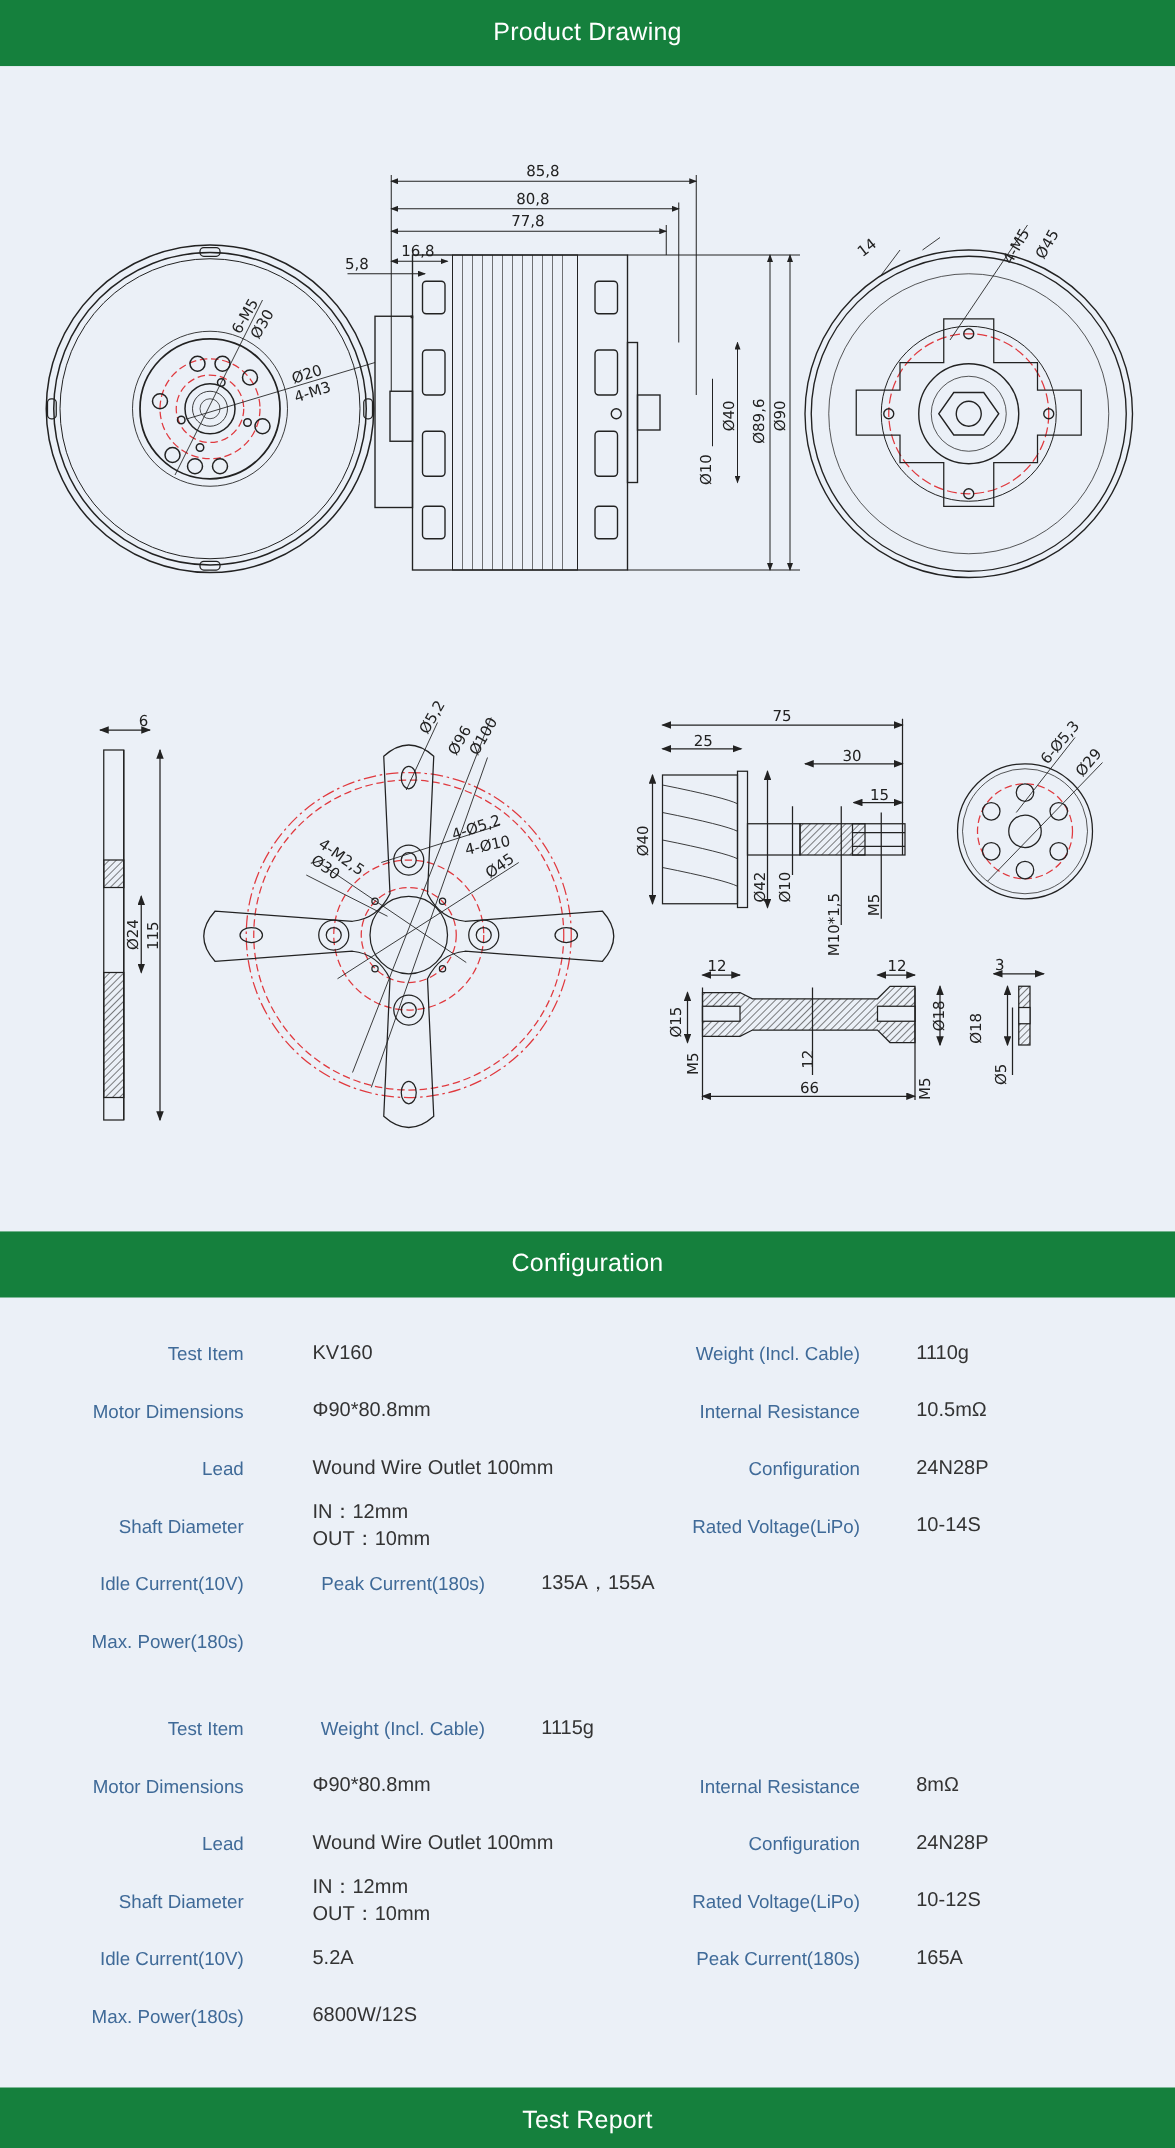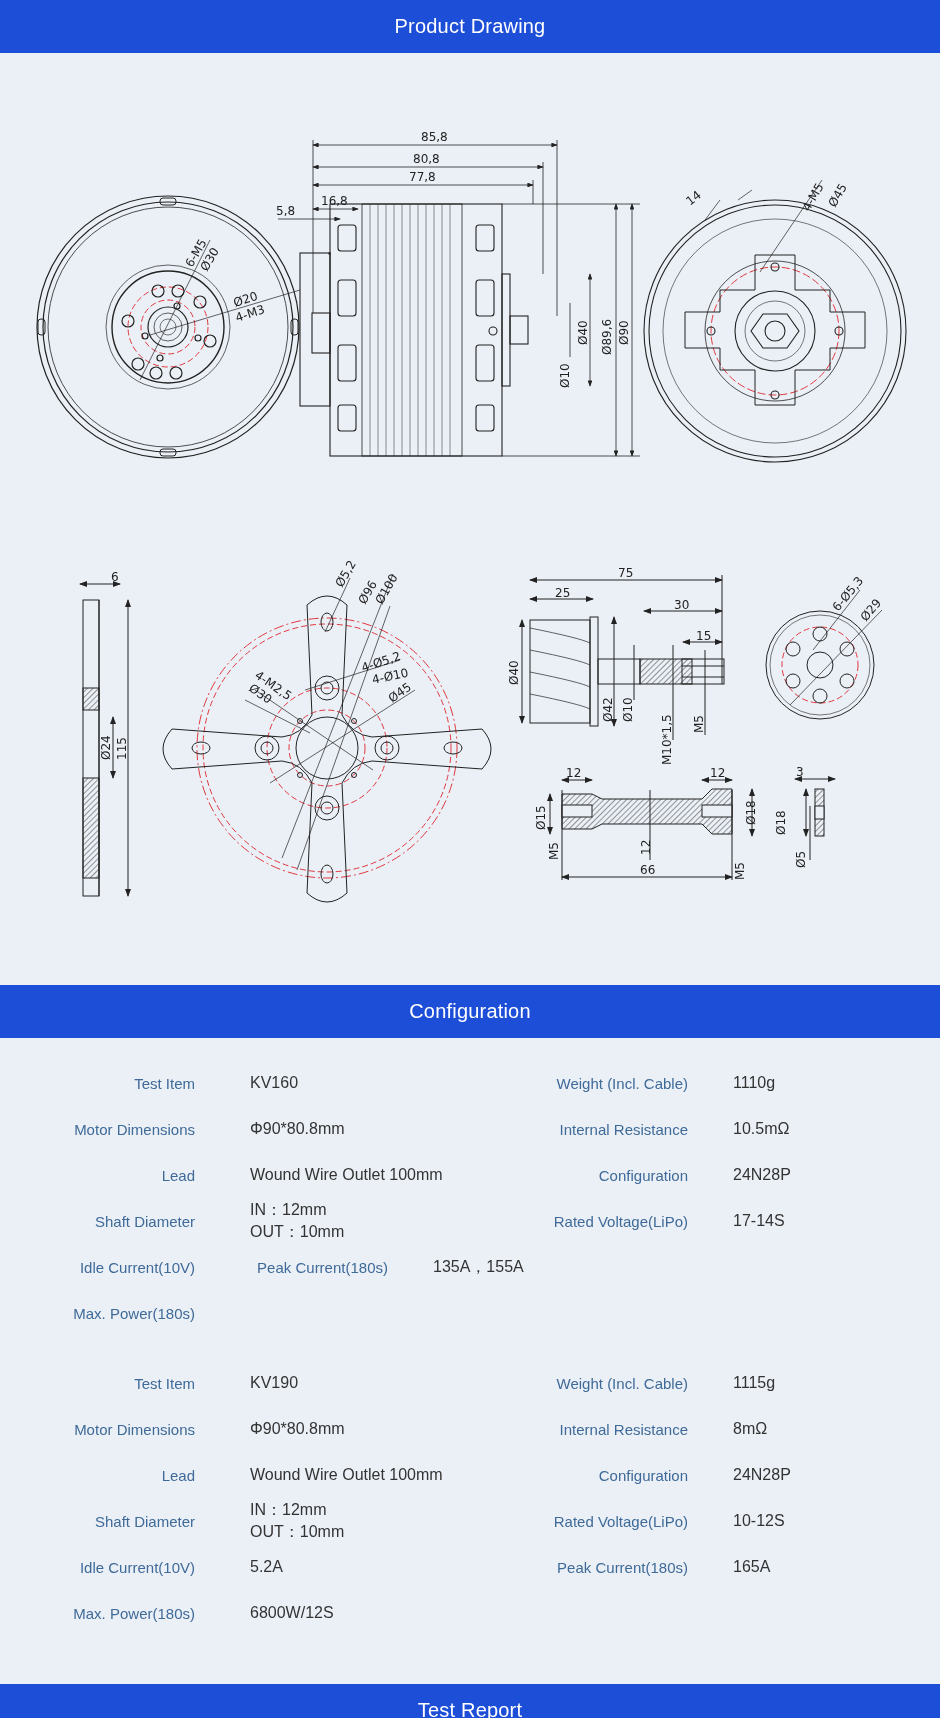--- a/index.html
+++ b/index.html
@@ -1,26 +1,26 @@
 <!DOCTYPE html>
 <html><head>
 <meta charset="utf-8">
 <style>
   * { box-sizing: border-box; margin: 0; padding: 0; }
   html, body { width: 940px; background: #ebf0f7; }
   body { font-family: "Liberation Sans", "DejaVu Sans", sans-serif; color: #333; }
   .section-header {
-    height: 53px; background: #1d4ed8; color: #ffffff;
+    height: 53px; background: #15803d; color: #ffffff;
     display: flex; align-items: center; justify-content: center;
     font-size: 20px; letter-spacing: 0.2px;
   }
   .drawing-area { position: relative; width: 940px; height: 932px; background: #ebf0f7; }
   .drawing-area svg { position: absolute; left: 0; top: 0; }
   .dim { font-family: "DejaVu Sans", sans-serif; font-size: 12px; fill: #222; }
-  .specs { padding: 22px 0 24px 0; }
+  .specs { padding: 22px 0 10px 0; }
   .spec-group { margin-bottom: 24px; }
   .spec-row { display: flex; height: 46px; align-items: center; }
   .cell-label { text-align: right; color: #3f6a98; font-size: 15px; }
   .cell-value { color: #333; font-size: 16px; line-height: 22px; }
   .l1 { width: 195px; }
   .v1 { width: 245px; padding-left: 55px; width: 300px; }
   .l2 { width: 193px; }
   .v2 { padding-left: 45px; }
 </style>
 </head>
@@ -320,38 +320,37 @@
       <div class="cell-label l2">Configuration</div>
       <div class="cell-value v2">24N28P</div>
     </div>
     <div class="spec-row">
       <div class="cell-label l1">Shaft Diameter</div>
       <div class="cell-value v1">
         <div>IN：12mm</div>
         <div>OUT：10mm</div>
       </div>
       <div class="cell-label l2">Rated Voltage(LiPo)</div>
-      <div class="cell-value v2">17-14S</div>
+      <div class="cell-value v2">10-14S</div>
     </div>
     <div class="spec-row">
       <div class="cell-label l1">Idle Current(10V)</div>
       <div class="cell-label l2">Peak Current(180s)</div>
       <div class="cell-value v2">135A，155A</div>
     </div>
     <div class="spec-row">
       <div class="cell-label l1">Max. Power(180s)</div>
       <div class="cell-label l2"></div>
       <div class="cell-value v2"></div>
     </div>
   </div>
 
   <div class="spec-group">
     <div class="spec-row">
       <div class="cell-label l1">Test Item</div>
-      <div class="cell-value v1">KV190</div>
       <div class="cell-label l2">Weight (Incl. Cable)</div>
       <div class="cell-value v2">1115g</div>
     </div>
     <div class="spec-row">
       <div class="cell-label l1">Motor Dimensions</div>
       <div class="cell-value v1">Φ90*80.8mm</div>
       <div class="cell-label l2">Internal Resistance</div>
       <div class="cell-value v2">8mΩ</div>
     </div>
     <div class="spec-row">

